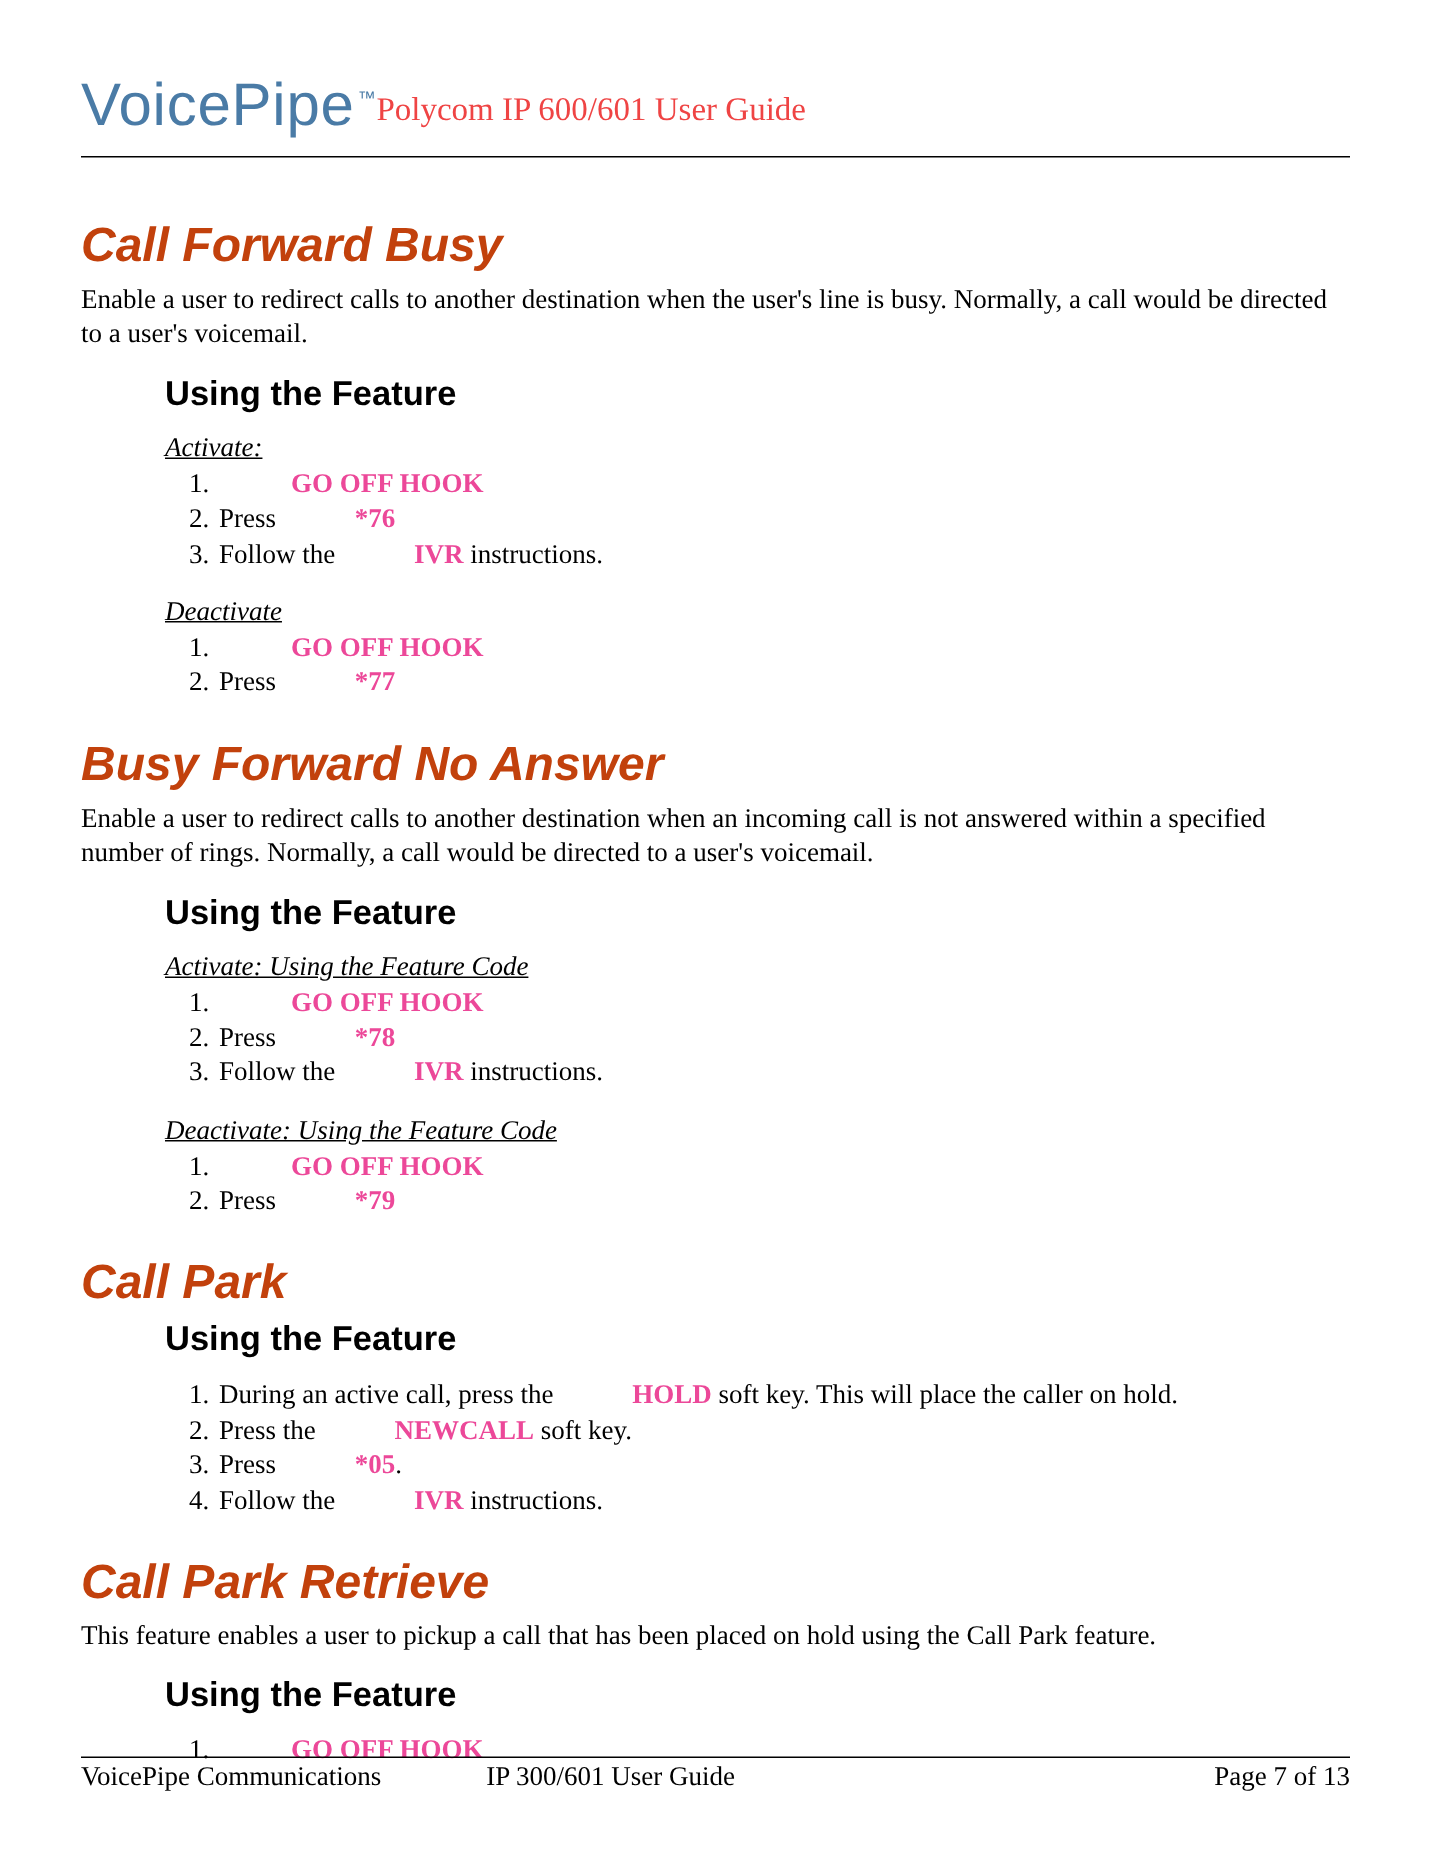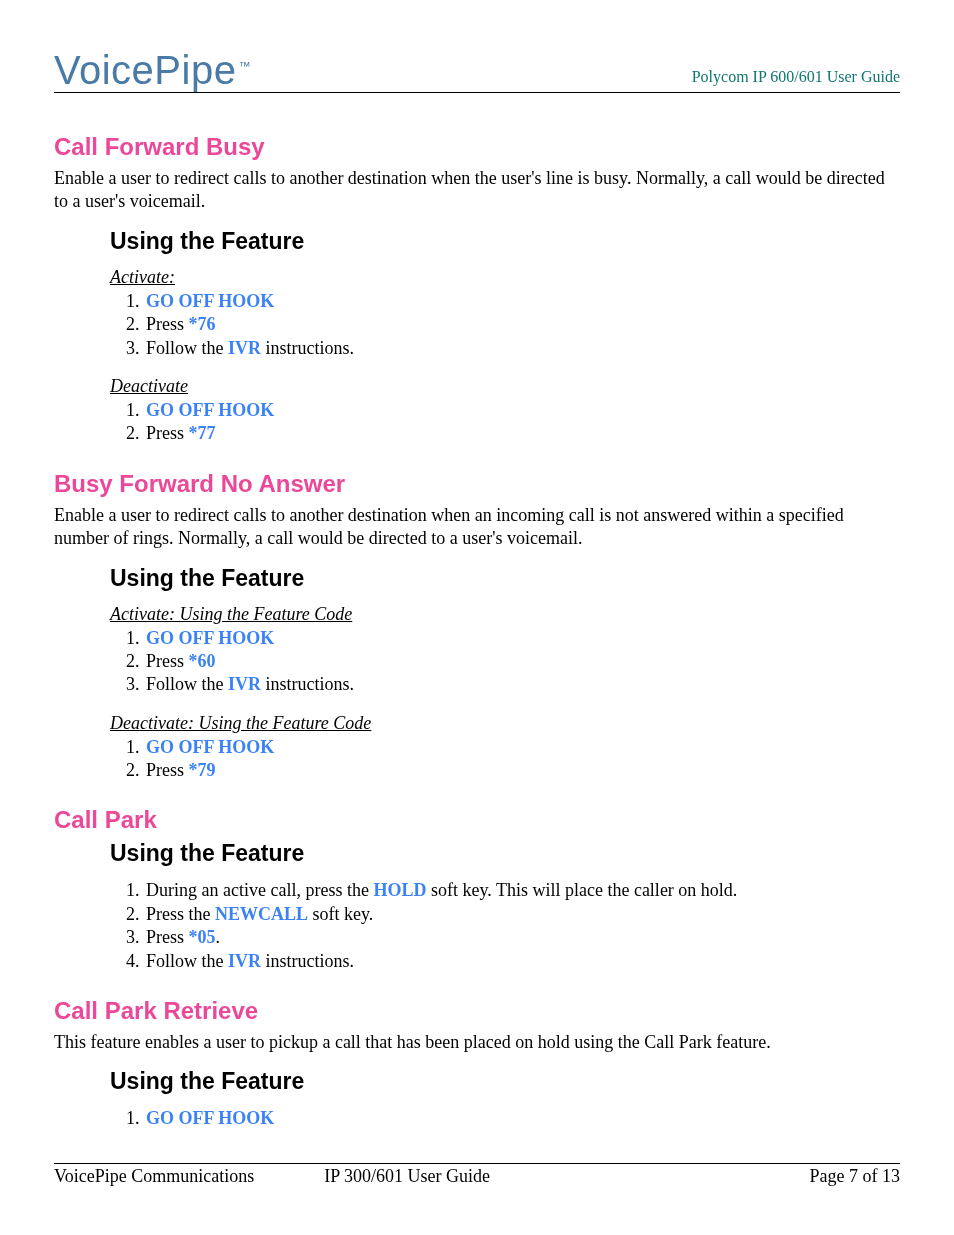--- a/index.html
+++ b/index.html
@@ -12,51 +12,50 @@
     background: #fff;
     width: 954px;
     min-height: 1235px;
     position: relative;
   }
   .page {
     padding: 50px 54px 40px 54px;
   }
   .header {
     display: flex;
-    justify-content: space-between;
     align-items: flex-end;
     border-bottom: 1px solid #000;
-    padding-bottom: 2px;
+    padding-bottom: 14px;
     margin-bottom: 40px;
   }
   .logo {
     font-family: "Segoe UI", "Helvetica Neue", Arial, sans-serif;
     font-size: 40px;
     font-weight: 300;
     color: #4a7ba6;
     letter-spacing: 0.5px;
     line-height: 1;
   }
   .tm {
     font-size: 12px;
     vertical-align: super;
     margin-left: 2px;
   }
   .header-right {
     font-family: Garamond, "Times New Roman", serif;
-    font-size: 16px;
-    color: #0f766e;
+    font-size: 22px;
+    color: #ef4444;
     margin-bottom: 4px;
-    margin-left: 37px;
   }
   h2 {
     font-family: Arial, "Helvetica Neue", sans-serif;
-    font-size: 24px;
+    font-size: 32px;
     font-weight: bold;
-    color: #ec4899;
+    font-style: italic;
+    color: #c2410c;
     margin: 0 0 6px 0;
   }
   .para {
     margin: 0 0 14px 0;
     line-height: 1.3;
   }
   h3 {
     font-family: Arial, "Helvetica Neue", sans-serif;
     font-size: 23px;
     font-weight: bold;
@@ -70,22 +69,23 @@
   }
   ol {
     margin: 0 0 16px 56px;
     padding-left: 34px;
   }
   ol li {
     line-height: 1.3;
     padding-left: 2px;
   }
   .kw {
-    color: #3b82f6;
+    color: #ec4899;
     font-weight: bold;
+    margin-left: 48px;
   }
   .section {
     margin-bottom: 24px;
   }
   .footer {
     position: absolute;
     bottom: 48px;
     left: 54px;
     right: 54px;
     border-top: 1px solid #000;
@@ -126,21 +126,21 @@
           <li>Press <span class="kw">*77</span></li>
         </ol>
       </div>
       <div class="section">
         <h2>Busy Forward No Answer</h2>
         <p class="para">Enable a user to redirect calls to another destination when an incoming call is not answered within a specified number of rings.  Normally, a call would be directed to a user's voicemail.</p>
         <h3>Using the Feature</h3>
         <p class="sublabel">Activate: Using the Feature Code</p>
         <ol>
           <li><span class="kw">GO OFF HOOK</span></li>
-          <li>Press <span class="kw">*60</span></li>
+          <li>Press <span class="kw">*78</span></li>
           <li>Follow the <span class="kw">IVR</span> instructions.</li>
         </ol>
         <p class="sublabel">Deactivate: Using the Feature Code</p>
         <ol>
           <li><span class="kw">GO OFF HOOK</span></li>
           <li>Press <span class="kw">*79</span></li>
         </ol>
       </div>
       <div class="section">
         <h2>Call Park</h2>

